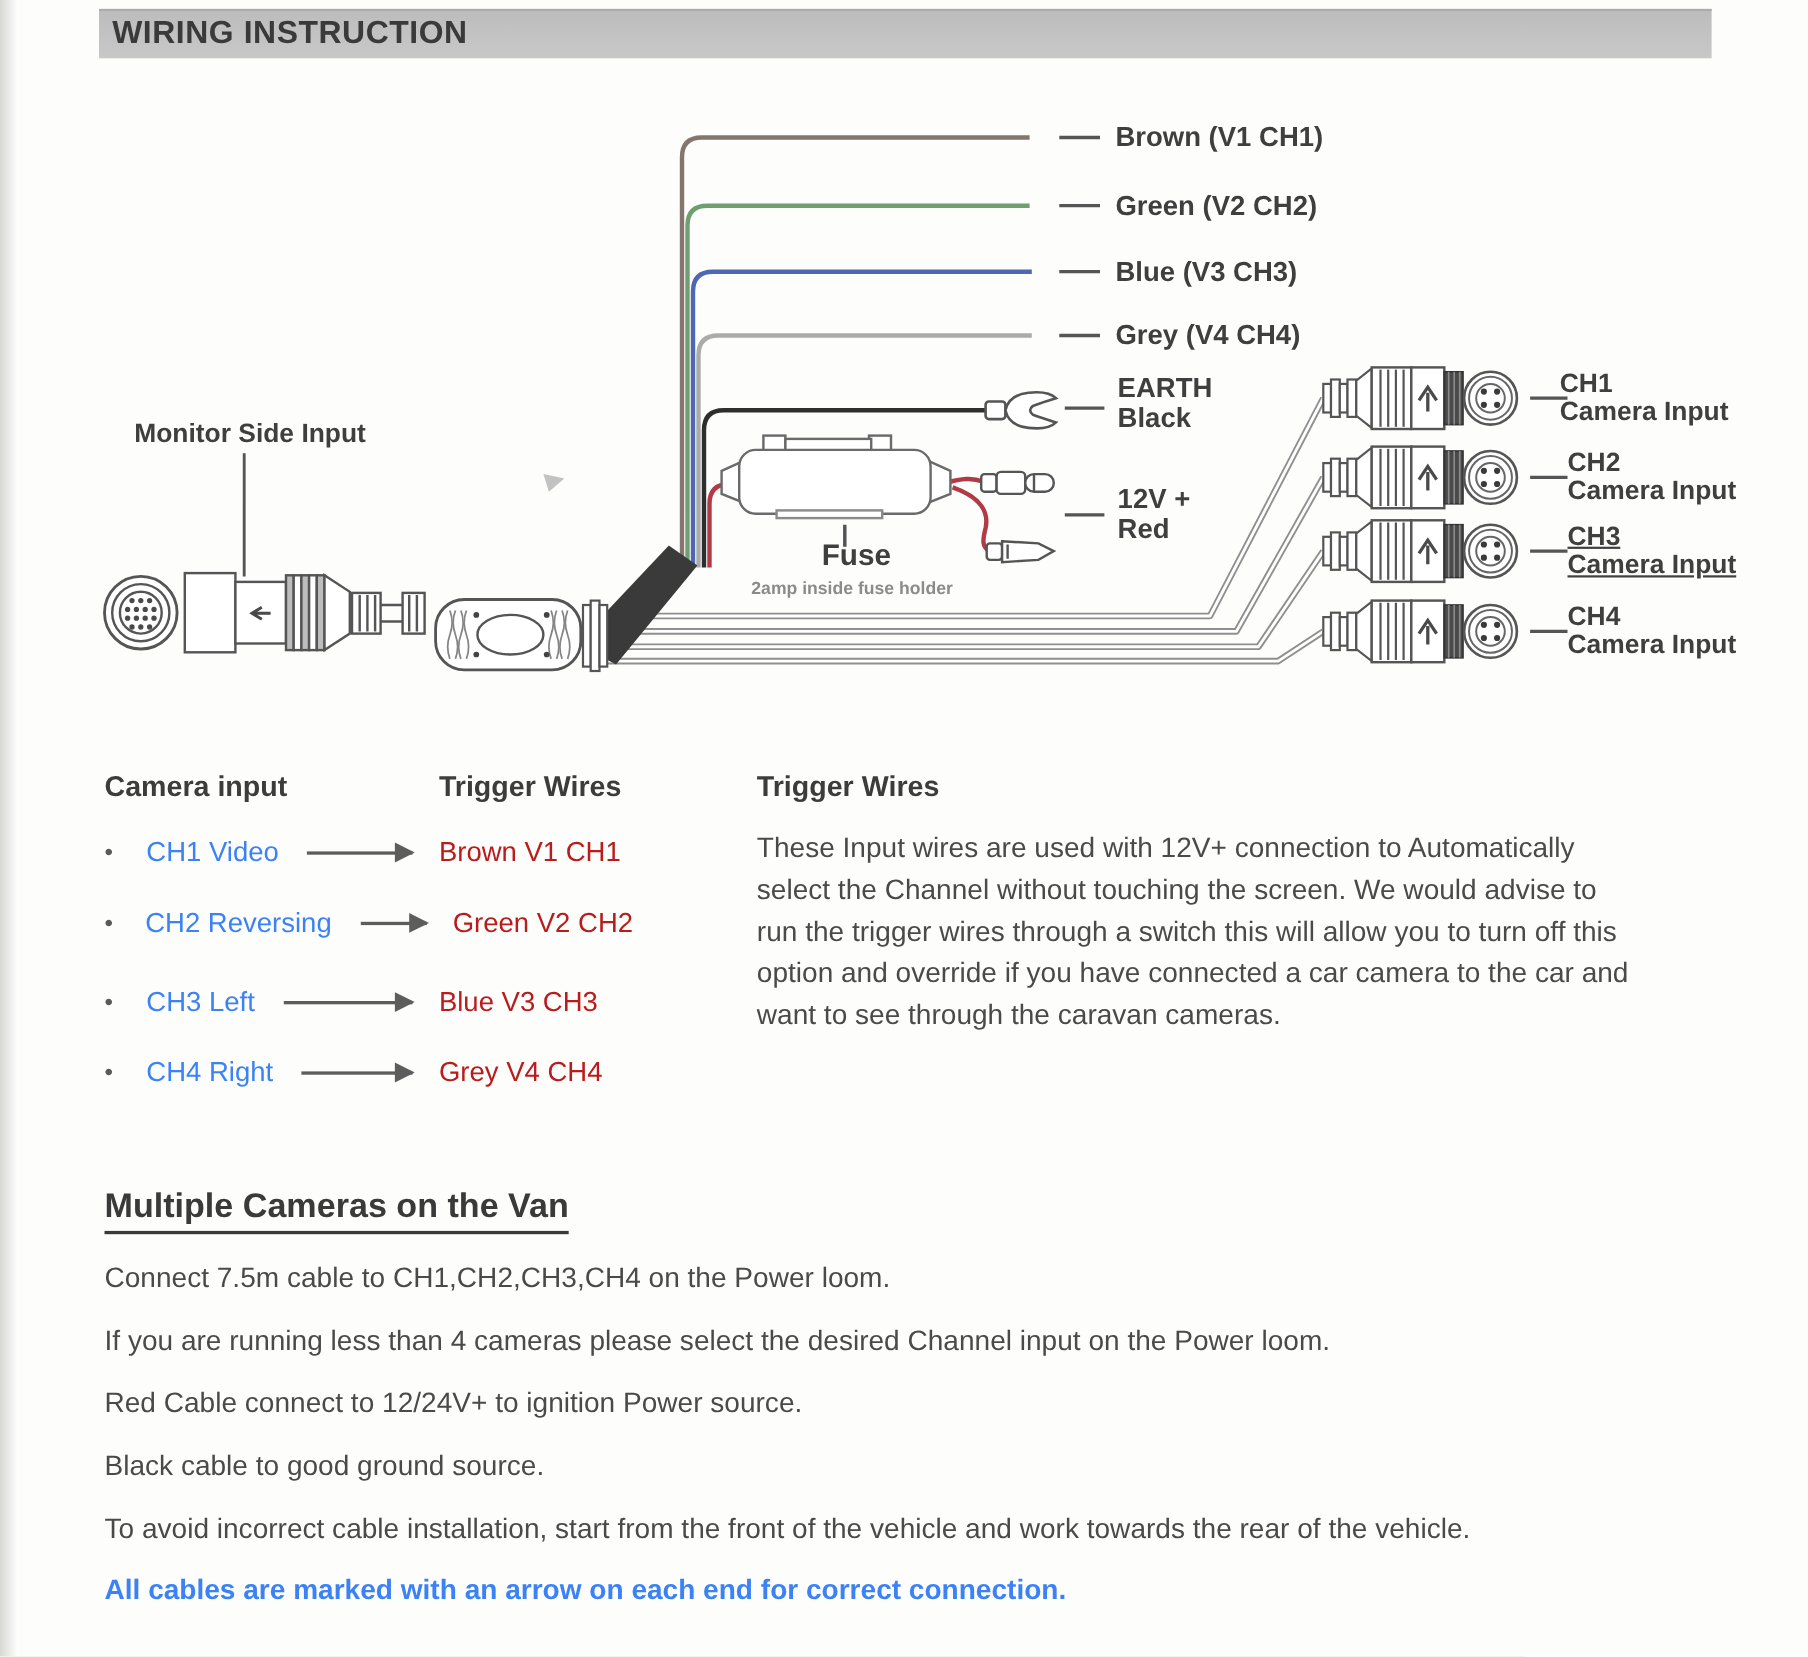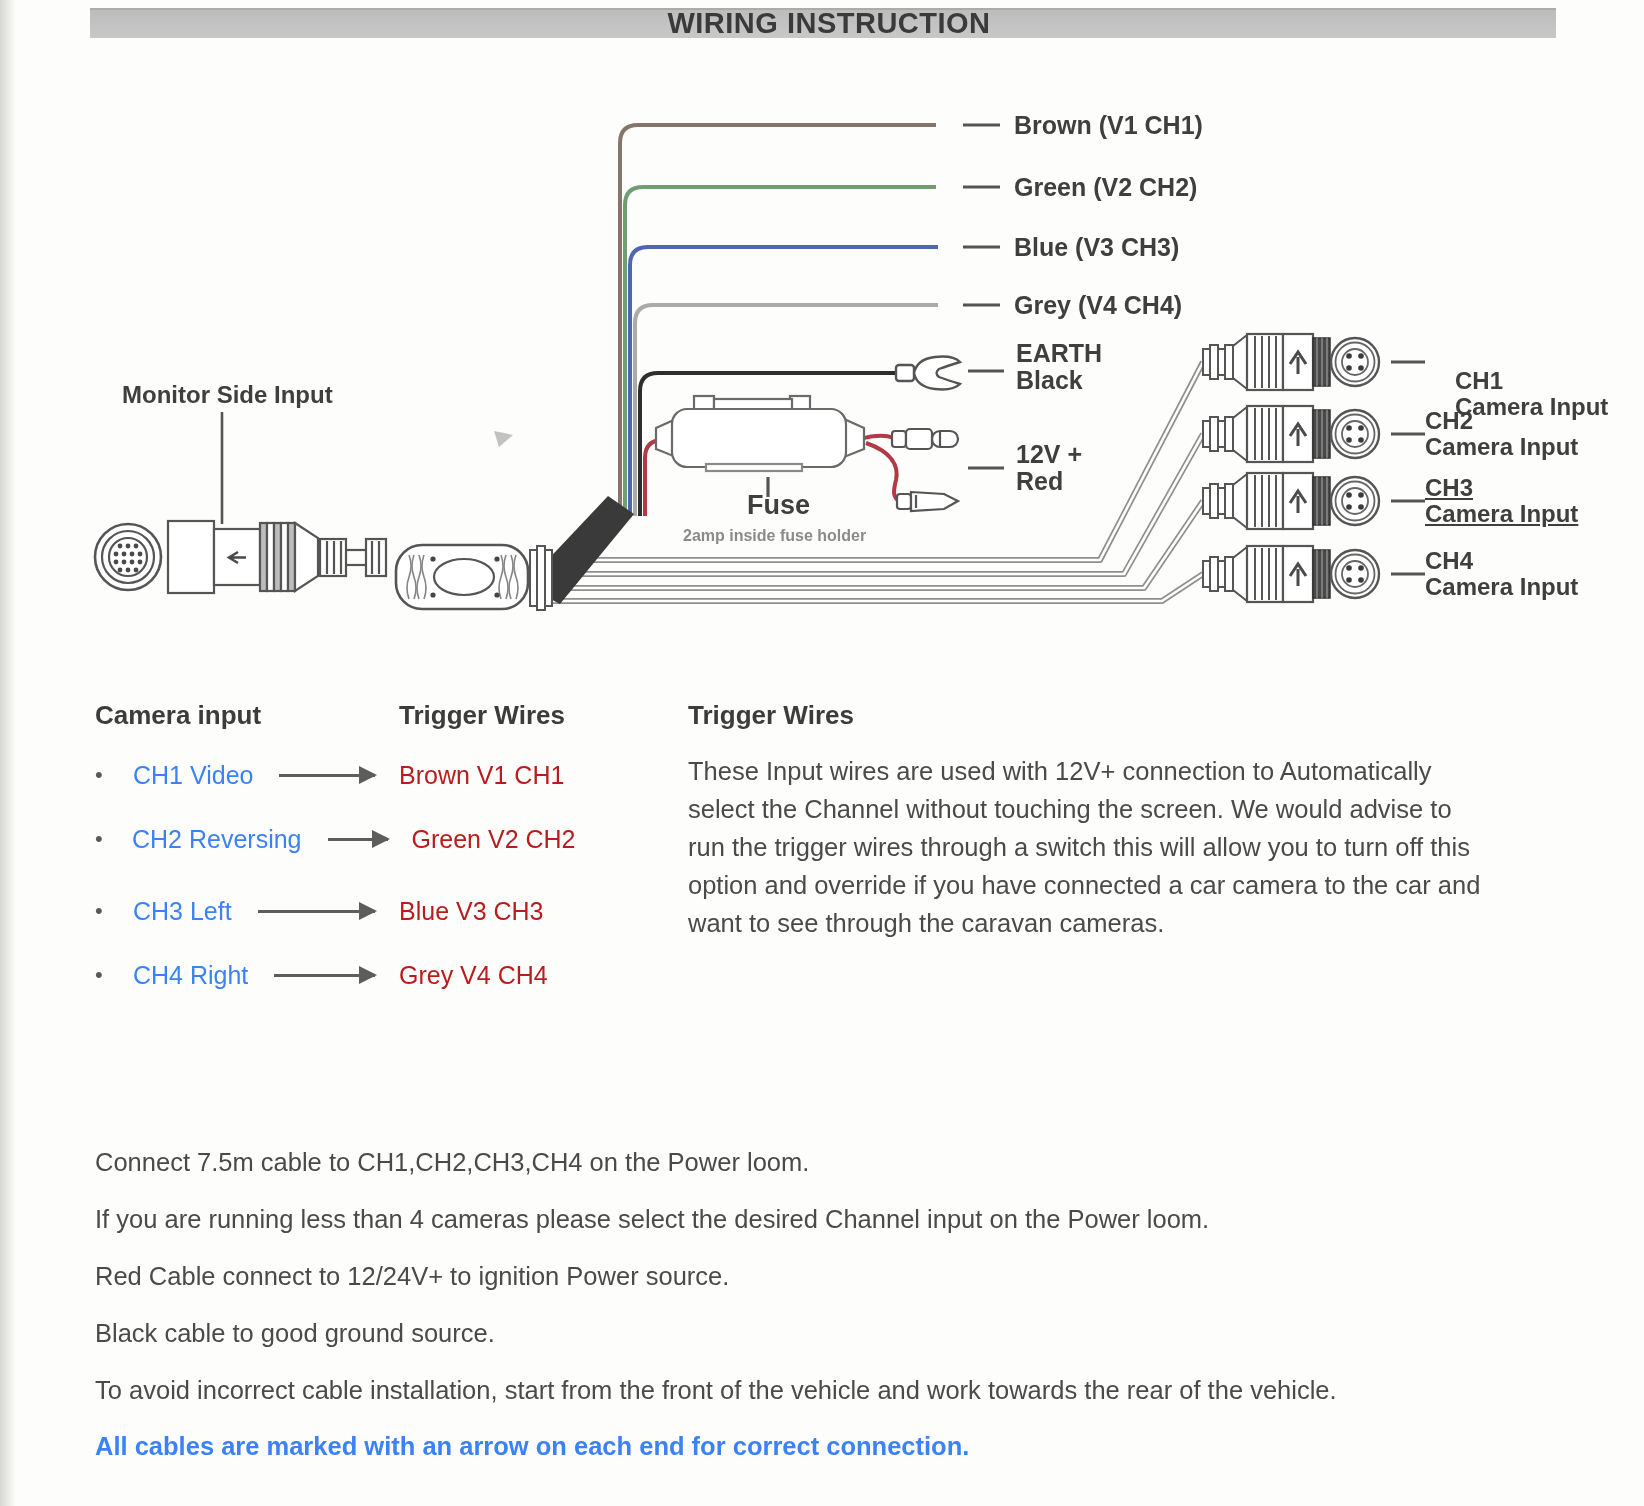--- a/index.html
+++ b/index.html
@@ -4,24 +4,24 @@
 <style>
   html,body{margin:0;padding:0;background:#e9e9e7;}
   #page{
     position:relative;width:1644px;height:1506px;background:#fdfdfc;
     font-family:"Liberation Sans","DejaVu Sans",sans-serif;color:#3d3d3d;
     overflow:hidden;margin:0 auto;
   }
   #edge-left{position:absolute;left:0;top:0;width:16px;height:100%;
     background:linear-gradient(90deg,#d7d7d4,rgba(255,255,255,0));}
   
-  .header-bar{position:absolute;left:90px;top:8px;width:1466px;height:30px;
+  .header-bar{position:absolute;left:90px;top:8px;width:1466px;height:45px;
     background:linear-gradient(#bcbcbc,#c8c8c8);
     box-shadow:inset 0 2px 0 #ababab;
-    display:flex;align-items:center;justify-content:center;}
+    display:flex;align-items:center;}
   .header-bar .title{font-size:29px;font-weight:bold;color:#3a3a3a;letter-spacing:.5px;padding-left:12px;}
   
   .dlabel{position:absolute;font-weight:bold;font-size:25px;color:#3f3f3f;white-space:nowrap;line-height:27px;}
   .dlabel.small2{font-size:24px;line-height:26px;}
   .fuse-label{position:absolute;left:730px;top:490px;width:80px;text-align:right;
     font-size:27px;font-weight:bold;color:#3f3f3f;}
   .fuse-note{position:absolute;left:683px;top:527px;font-size:16px;color:#8b8b8b;font-weight:bold;}
   
   .col-header{position:absolute;font-size:26px;font-weight:bold;color:#3c3c3c;white-space:nowrap;}
   .map-row{position:absolute;left:95px;width:482px;display:flex;align-items:center;height:30px;}
@@ -236,21 +236,21 @@
     <div>Black</div>
   </div>
   <div class="dlabel" style="left:1016px;top:441px;">
     <div>12V +</div>
     <div>Red</div>
   </div>
 
   <div class="fuse-label">Fuse</div>
   <div class="fuse-note">2amp inside fuse holder</div>
 
-  <div class="dlabel small2" style="left:1455px;top:336px;margin-top:32px;">
+  <div class="dlabel small2" style="left:1418px;top:336px;">
     <div>CH1</div>
     <div>Camera Input</div>
   </div>
   <div class="dlabel small2" style="left:1425px;top:408px;">
     <div>CH2</div>
     <div>Camera Input</div>
   </div>
   <div class="dlabel small2" style="left:1425px;top:475px;text-decoration:underline;">
     <div>CH3</div>
     <div>Camera Input</div>
@@ -284,19 +284,20 @@
   <div class="map-row" style="top:960px;">
     <span class="map-bullet">•</span>
     <span class="map-input">CH4 Right</span>
     <span class="map-arrow"></span>
     <span class="map-wire">Grey V4 CH4</span>
   </div>
 
   <div class="trigger-heading">Trigger Wires</div>
   <div class="trigger-body">These Input wires are used with 12V+ connection to Automatically select the Channel without touching the screen. We would advise to run the trigger wires through a switch this will allow you to turn off this option and override if you have connected a car camera to the car and want to see through the caravan cameras.</div>
 
+  <div class="bottom-heading">Multiple Cameras on the Van</div>
   <div class="bpara" style="top:1148px;">Connect 7.5m cable to CH1,CH2,CH3,CH4 on the Power loom.</div>
   <div class="bpara" style="top:1205px;">If you are running less than 4 cameras please select the desired Channel input on the Power loom.</div>
   <div class="bpara" style="top:1262px;">Red Cable connect to 12/24V+ to ignition Power source.</div>
   <div class="bpara" style="top:1319px;">Black cable to good ground source.</div>
   <div class="bpara" style="top:1376px;">To avoid incorrect cable installation, start from the front of the vehicle and work towards the rear of the vehicle.</div>
   <div class="bpara bold" style="top:1432px;">All cables are marked with an arrow on each end for correct connection.</div>
 </div>
 
 </body></html>

